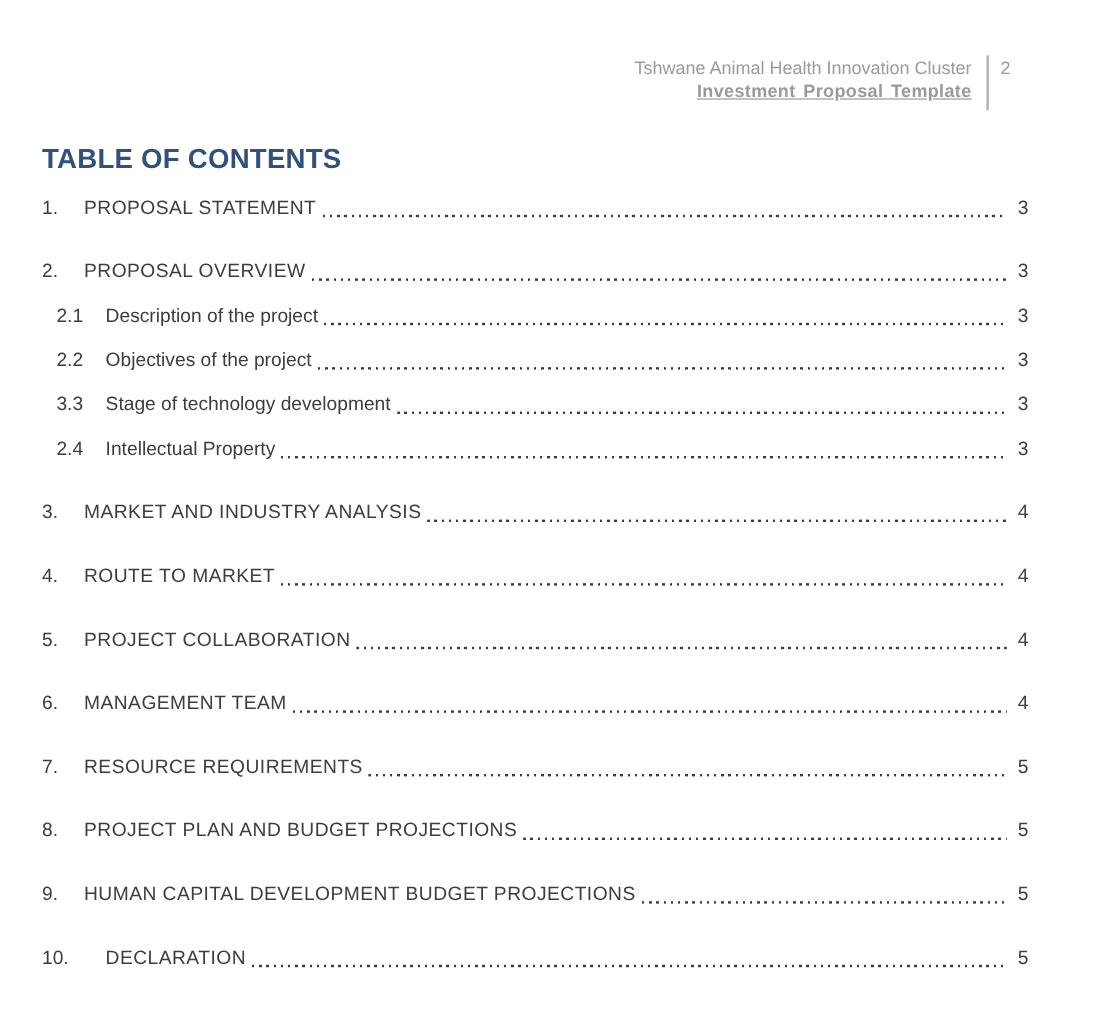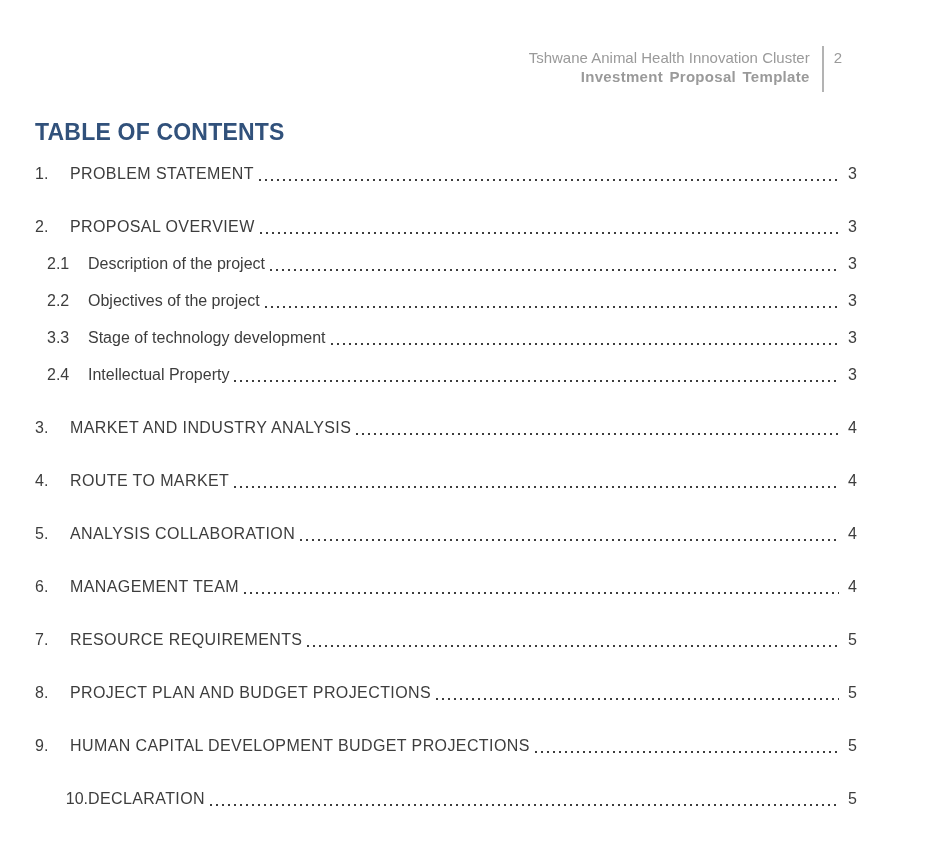--- a/index.html
+++ b/index.html
@@ -32,20 +32,21 @@
     text-align: right;
     color: var(--header-gray);
     font-size: 15px;
     line-height: 19px;
     white-space: nowrap;
   }
   .h-line2 {
     font-weight: bold;
     letter-spacing: 0.3px;
     word-spacing: 2px;
+    text-decoration: underline;
   }
   .header-divider {
     width: 2px;
     background: var(--divider-gray);
     height: 46px;
     margin: -2px 10px 0 12px;
   }
   .header-page-num {
     color: var(--header-gray);
     font-size: 15px;
@@ -79,21 +80,21 @@
     font-size: 16px;
     line-height: 20px;
     color: var(--body-text);
     white-space: nowrap;
   }
   .toc-row.main { margin-top: 33px; }
   .toc-row.sub  { margin-top: 17px; padding-left: 12px; }
   .toc-list .toc-row:first-child { margin-top: 0; }
   .toc-row.main .toc-num { width: 35px; flex: none; }
   .toc-row.sub  .toc-num { width: 41px; flex: none; }
-  .toc-row.wide-num .toc-num { width: 53px; text-align: right; }
+  .toc-row.wide-num .toc-num { width: 53px; }
   .toc-row.main .toc-label { letter-spacing: 0.4px; }
   .toc-dots {
     flex: 1;
     height: 2px;
     margin: 0 4px 3px 5px;
     background: repeating-linear-gradient(
       to right,
       var(--body-text) 0, var(--body-text) 2px,
       transparent 2px, transparent 6px
     );
@@ -116,21 +117,21 @@
     </div>
     <div class="header-divider"></div>
     <div class="header-page-num">2</div>
   </div>
 
   <h1 class="toc-title">TABLE OF CONTENTS</h1>
 
   <div class="toc-list" id="toc-list">
       <div class="toc-row main">
         <span class="toc-num">1.</span>
-        <span class="toc-label">PROBLEM STATEMENT</span>
+        <span class="toc-label">PROPOSAL STATEMENT</span>
         <span class="toc-dots"></span>
         <span class="toc-page">3</span>
       </div>
       <div class="toc-row main">
         <span class="toc-num">2.</span>
         <span class="toc-label">PROPOSAL OVERVIEW</span>
         <span class="toc-dots"></span>
         <span class="toc-page">3</span>
       </div>
       <div class="toc-row sub">
@@ -164,21 +165,21 @@
         <span class="toc-page">4</span>
       </div>
       <div class="toc-row main">
         <span class="toc-num">4.</span>
         <span class="toc-label">ROUTE TO MARKET</span>
         <span class="toc-dots"></span>
         <span class="toc-page">4</span>
       </div>
       <div class="toc-row main">
         <span class="toc-num">5.</span>
-        <span class="toc-label">ANALYSIS COLLABORATION</span>
+        <span class="toc-label">PROJECT COLLABORATION</span>
         <span class="toc-dots"></span>
         <span class="toc-page">4</span>
       </div>
       <div class="toc-row main">
         <span class="toc-num">6.</span>
         <span class="toc-label">MANAGEMENT TEAM</span>
         <span class="toc-dots"></span>
         <span class="toc-page">4</span>
       </div>
       <div class="toc-row main">

